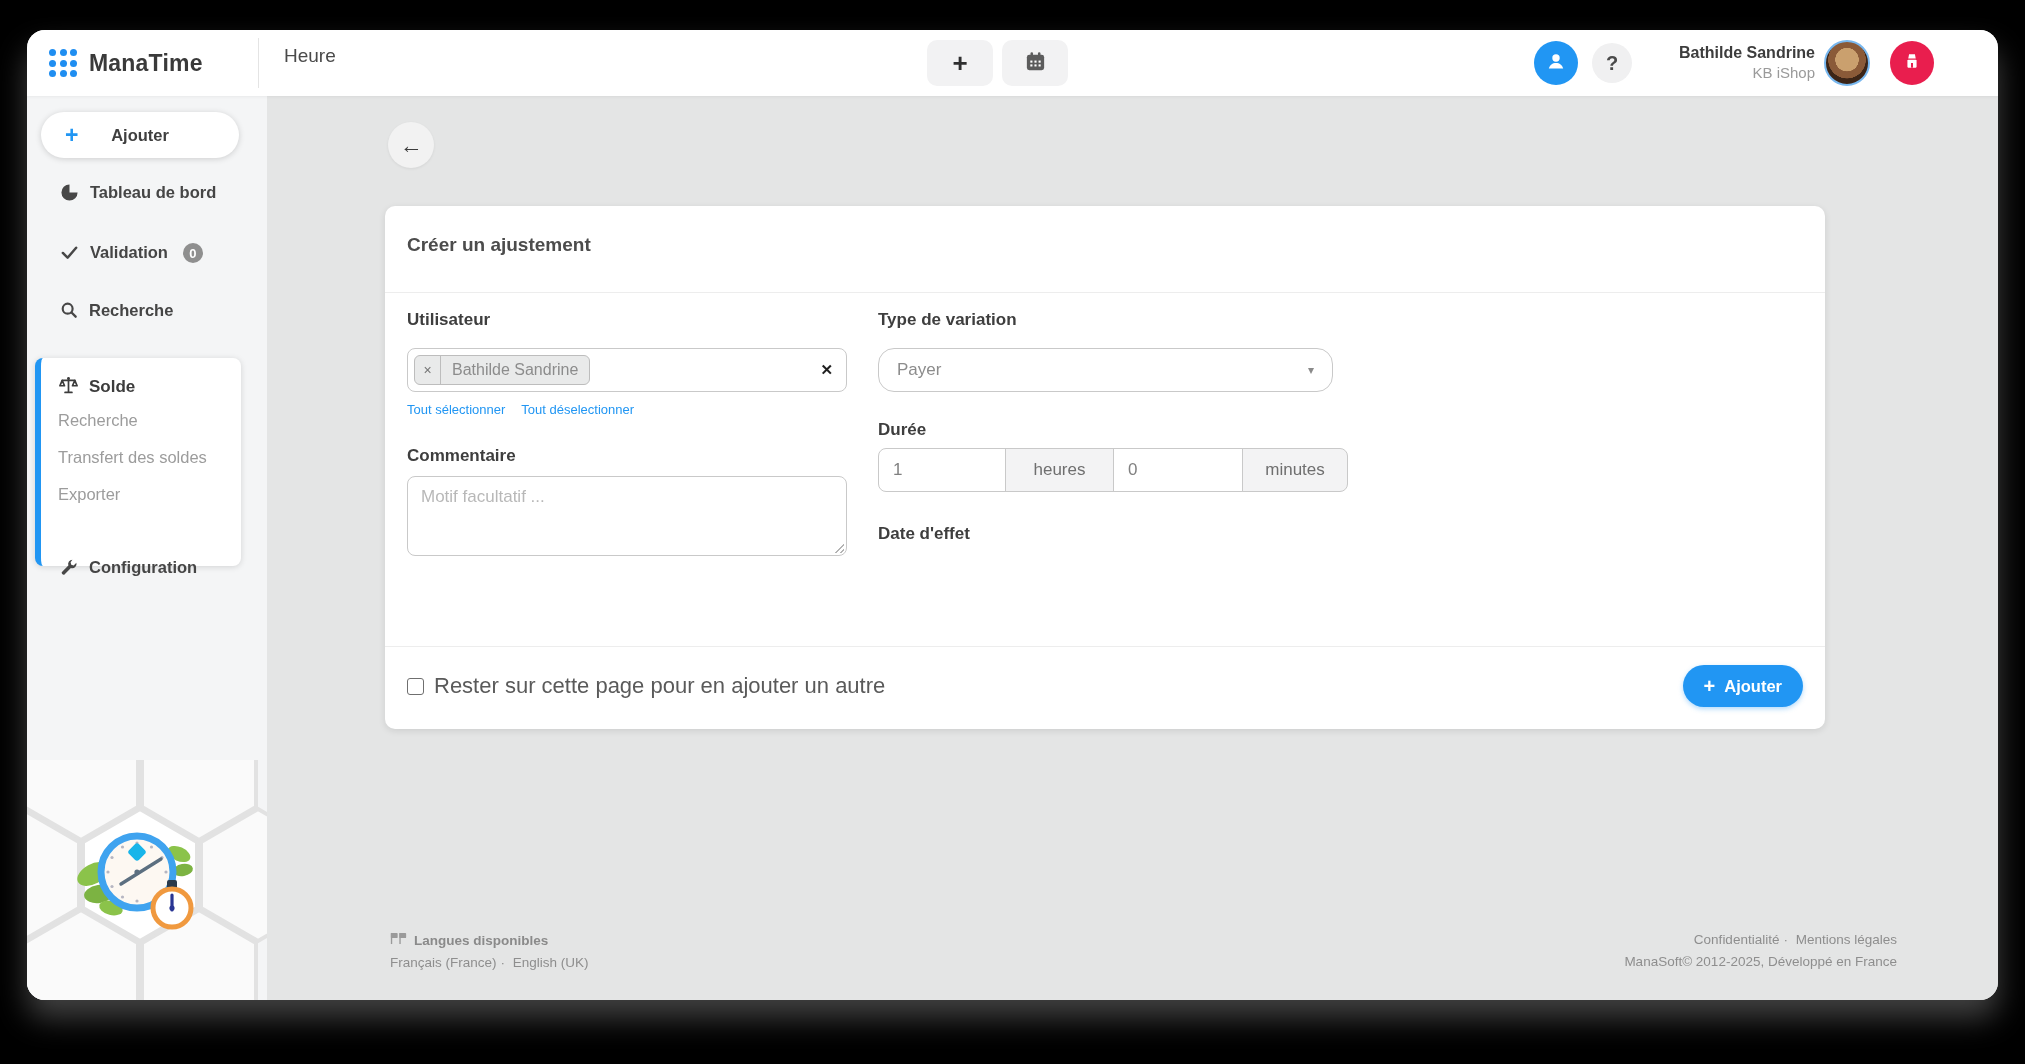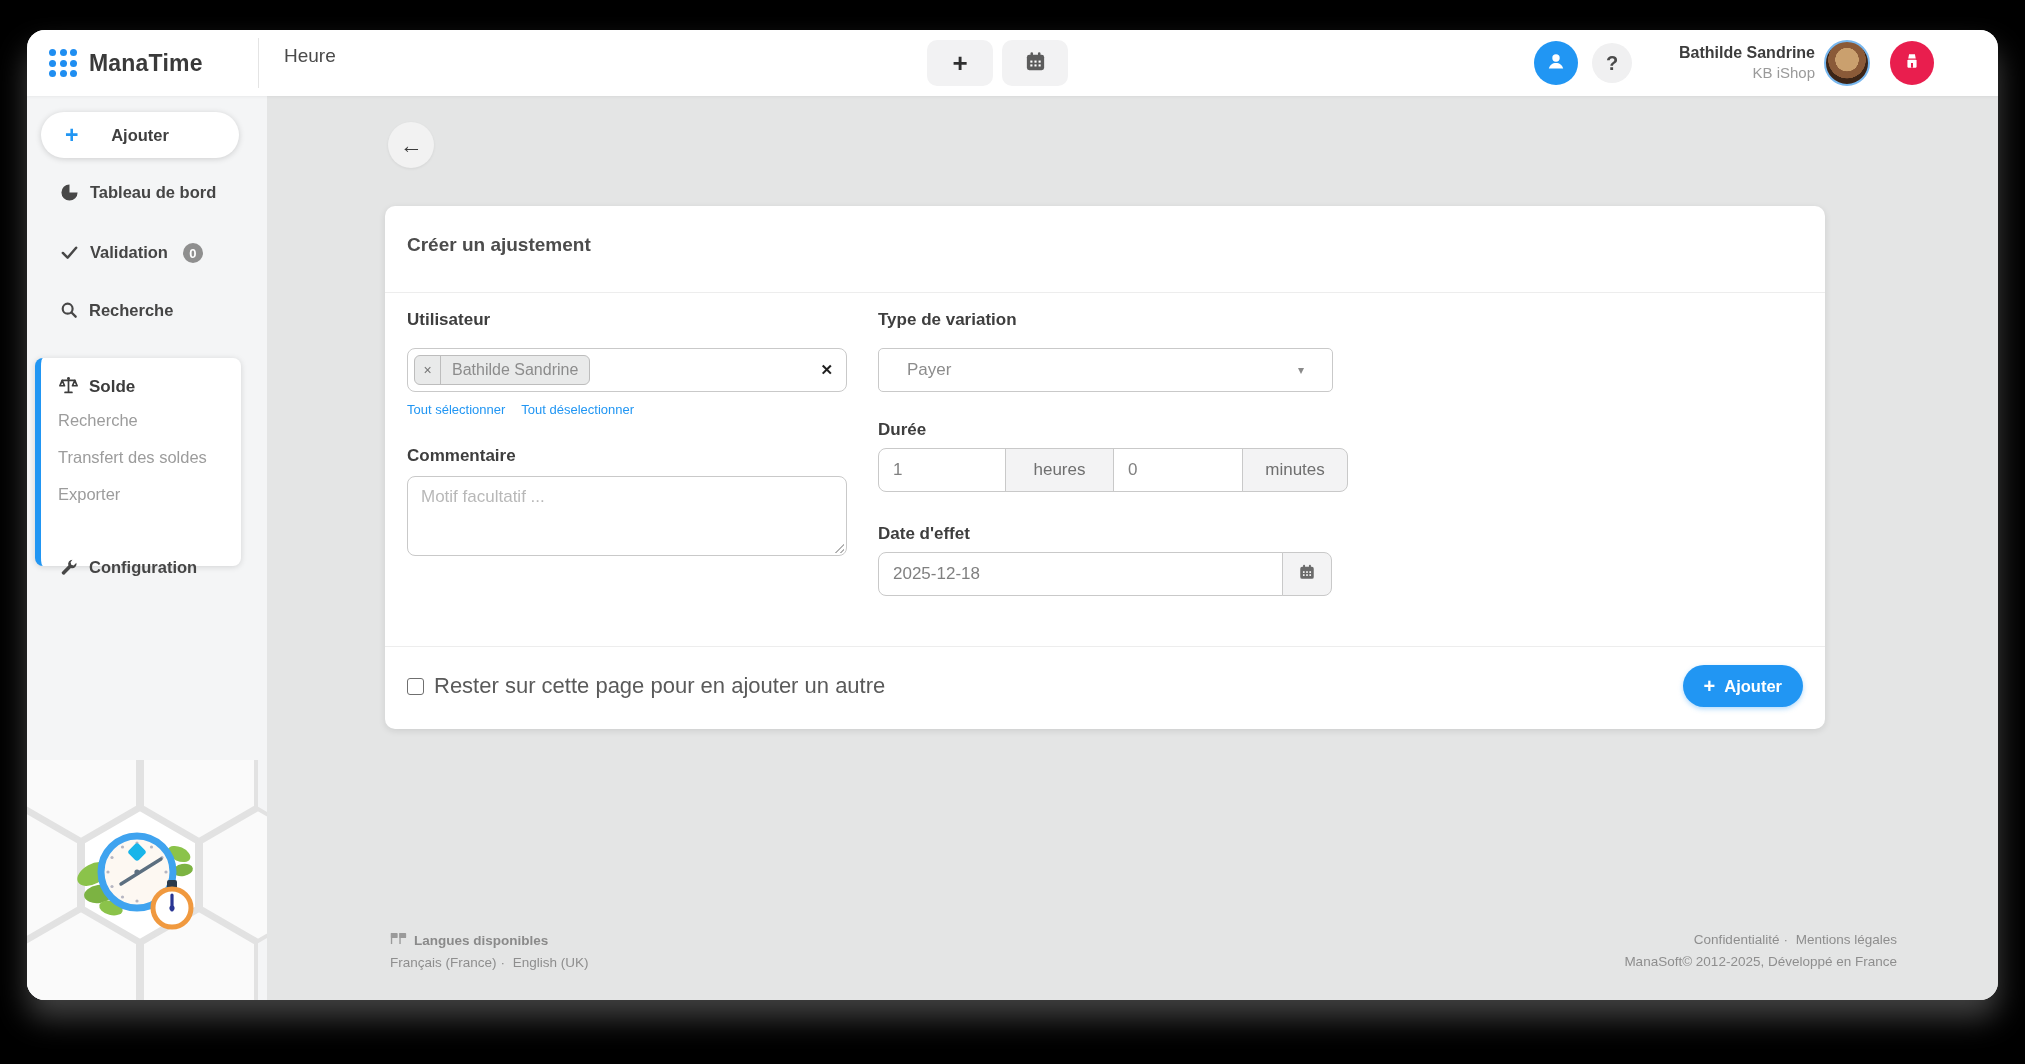--- a/index.html
+++ b/index.html
@@ -71,22 +71,22 @@
   .links-row { position:absolute; left:22px; top:196px; display:flex; gap:16px; }
   .link { color:#2196f3; font-size:13px; cursor:pointer; }
 
   textarea.comment { position:absolute; left:22px; top:270px; width:440px; height:80px; border:1px solid #c9c9c9; border-radius:8px;
     resize:none; padding:10px 13px; font-family:"Liberation Sans", sans-serif; font-size:17px; color:#6f6f6f; outline:none; }
   textarea.comment::placeholder { color:#b8b8b8; }
   .ta-handle { position:absolute; left:448px; top:336px; width:11px; height:11px;
     background:repeating-linear-gradient(-45deg, transparent 0 2px, #b3b3b3 2px 3.5px);
     clip-path:polygon(100% 0, 100% 100%, 0 100%); }
 
-  .select-box { position:absolute; left:493px; top:142px; width:455px; height:44px; border:1px solid #c9c9c9; border-radius:5px;
-    background:#fff; display:flex; align-items:center; padding:0 28px; font-size:17px; color:#8c8c8c; cursor:pointer; }
+  .select-box { position:absolute; left:493px; top:142px; width:455px; height:44px; border:1px solid #c9c9c9; border-radius:16px;
+    background:#fff; display:flex; align-items:center; padding:0 18px; font-size:17px; color:#8c8c8c; cursor:pointer; }
   .select-box .caret { margin-left:auto; font-size:12px; color:#8a8a8a; }
 
   .grp { position:absolute; display:flex; height:44px; }
   .grp-dur { left:493px; top:242px; }
   .grp-date { left:493px; top:346px; }
   .grp input { border:1px solid #c9c9c9; height:44px; font-family:"Liberation Sans", sans-serif; font-size:17px; color:#808080; padding:0 14px; outline:none; background:#fff; }
   .grp > *:not(:first-child) { margin-left:-1px; }
   .addon { border:1px solid #c9c9c9; height:44px; background:#f3f3f4; color:#6f6f6f; font-size:17px; display:flex; align-items:center; justify-content:center; }
   .r-left { border-radius:8px 0 0 8px; }
   .r-right { border-radius:0 8px 8px 0; }
@@ -327,40 +327,20 @@
 
       <div class="flabel" style="left:493px; top:214px;">Durée</div>
       <div class="grp grp-dur">
         <input class="in-hours r-left" value="1" style="">
         <span class="addon ad-hours">heures</span>
         <input class="in-mins" value="0" style="">
         <span class="addon ad-mins r-right">minutes</span>
       </div>
 
       <div class="flabel" style="left:493px; top:318px;">Date d'effet</div>
-      <div class="grp grp-date">
-        <input class="in-date r-left" value="2025-12-18" style="">
-        <span class="addon ad-date r-right">
-          <span>
-            <svg width="18" height="18" viewBox="0 0 24 24">
-              <rect x="3" y="5" width="18" height="16" rx="2.5" fill="#6a6a6a"></rect>
-              <rect x="6.8" y="2.4" width="2.6" height="4.4" rx="1.2" fill="#6a6a6a"></rect>
-              <rect x="14.6" y="2.4" width="2.6" height="4.4" rx="1.2" fill="#6a6a6a"></rect>
-              <g fill="#fff">
-                <rect x="6.6" y="11" width="2.2" height="2.2"></rect>
-                  <rect x="10.9" y="11" width="2.2" height="2.2"></rect>
-                  <rect x="15.2" y="11" width="2.2" height="2.2"></rect>
-                <rect x="6.6" y="15" width="2.2" height="2.2"></rect>
-                  <rect x="10.9" y="15" width="2.2" height="2.2"></rect>
-                  <rect x="15.2" y="15" width="2.2" height="2.2"></rect>
-              </g>
-            </svg>
-          </span>
-        </span>
-      </div>
 
       <div class="divider" style="top:440px;"></div>
       <div class="stay-row">
         <input type="checkbox" style="">
         <span class="stay-label">Rester sur cette page pour en ajouter un autre</span>
       </div>
       <div class="submit-btn">
         <span class="plus">+</span>
         <span class="lbl">Ajouter</span>
       </div>

